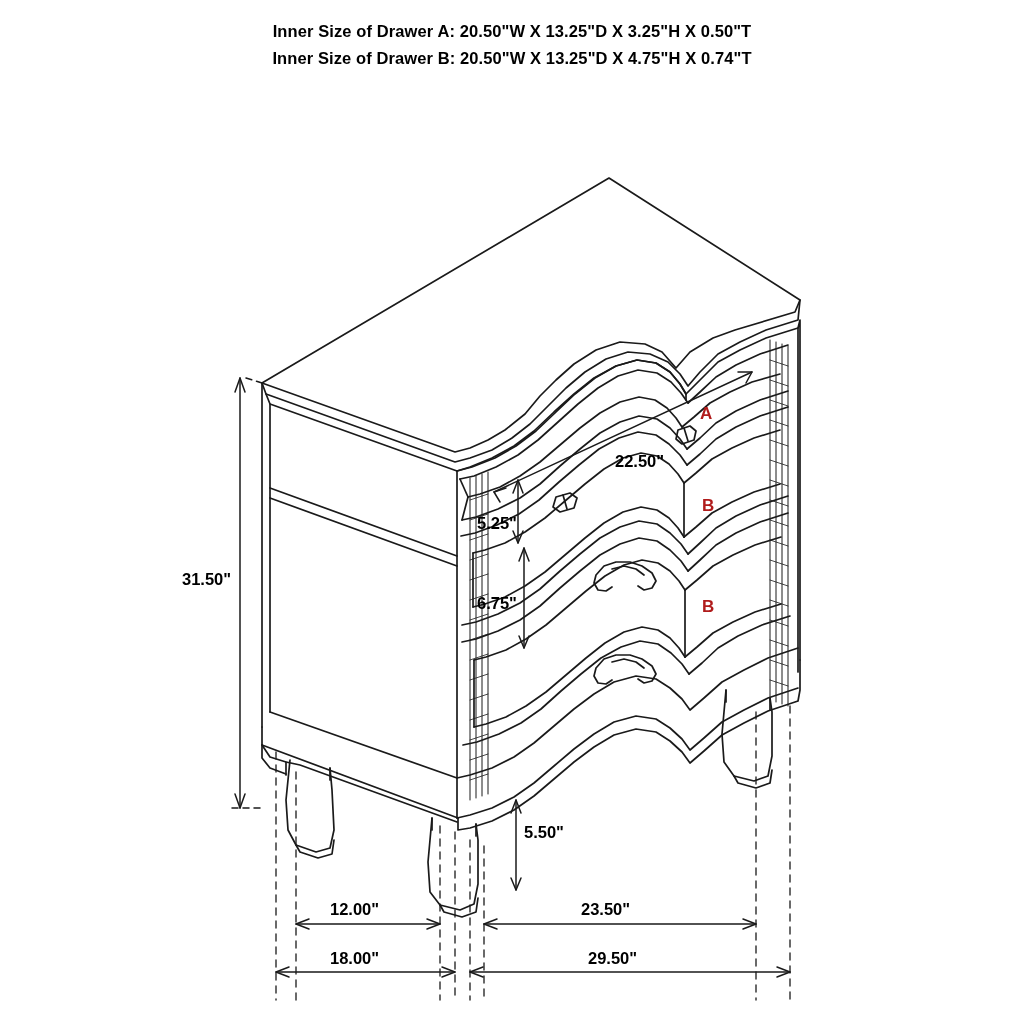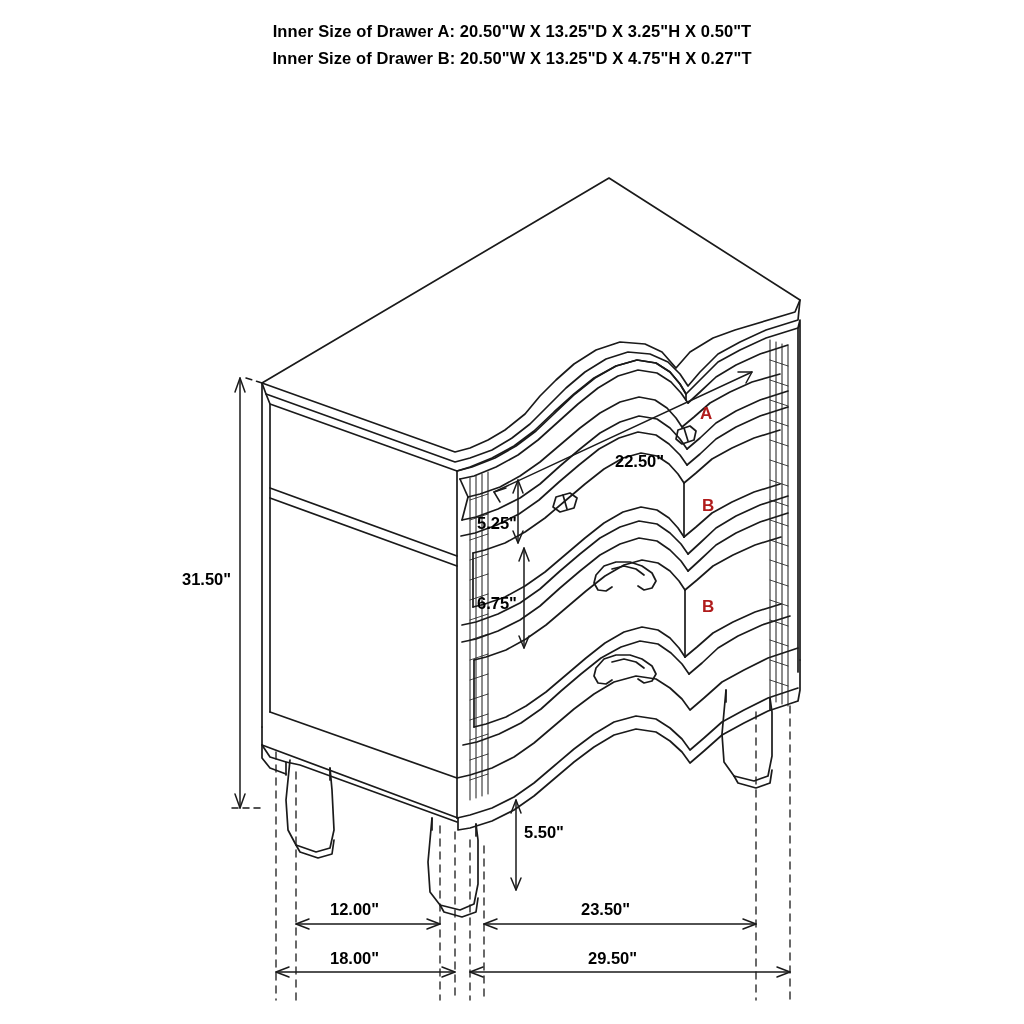--- a/index.html
+++ b/index.html
@@ -55,21 +55,21 @@
     color: #b01b1b;
     white-space: nowrap;
   }
 </style>
 </head>
 <body>
 
 <div id="stage">
 
   <div class="hdr" id="hdr1">Inner Size of Drawer  A: 20.50"W X 13.25"D X 3.25"H X 0.50"T</div>
-  <div class="hdr" id="hdr2">Inner Size of Drawer B: 20.50"W X 13.25"D X 4.75"H X 0.27"T</div>
+  <div class="hdr" id="hdr2">Inner Size of Drawer B: 20.50"W X 13.25"D X 4.75"H X 0.74"T</div>
 
   <svg id="drawing" viewBox="0 0 1024 1024">
     <g fill="none" stroke="#1a1a1a" stroke-width="1.7" stroke-linejoin="round" stroke-linecap="round">
 
       <g>
         <path d="M609 178 L800 300 L795 312 L735 330 L713 338 L690 352 L676 368 L662 352 L645 344 L620 342 L596 350 L574 364 L556 380 L540 396 L525 414 L505 430 L488 440 L470 448 L455 452 L262 383 Z"></path>
         <path d="M262 383 L266 394 L455 462 L470 458 L492 450 L512 438 L530 424 L548 406 L566 388 L585 372 L606 359 L628 352 L650 354 L668 362 L680 374 L688 386 L700 372 L718 354 L740 342 L766 330 L798 320 L800 300"></path>
         <path d="M266 394 L270 404 L457 471 L472 467 L495 458 L516 446 L536 431 L556 412 L575 394 L595 378 L616 366 L637 360 L656 363 L670 372 L680 384 L686 394"></path>
       </g>
 

